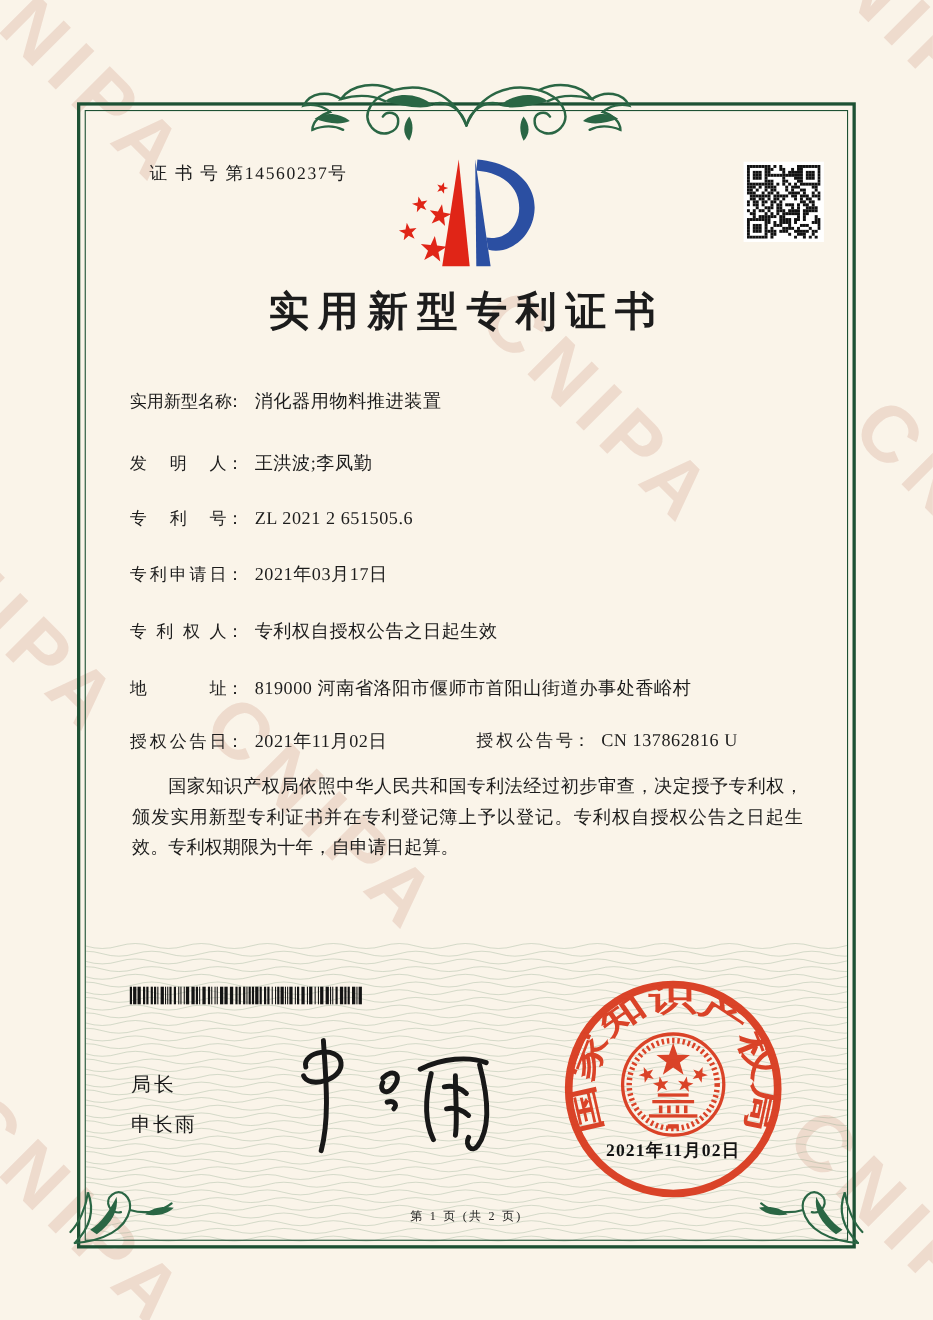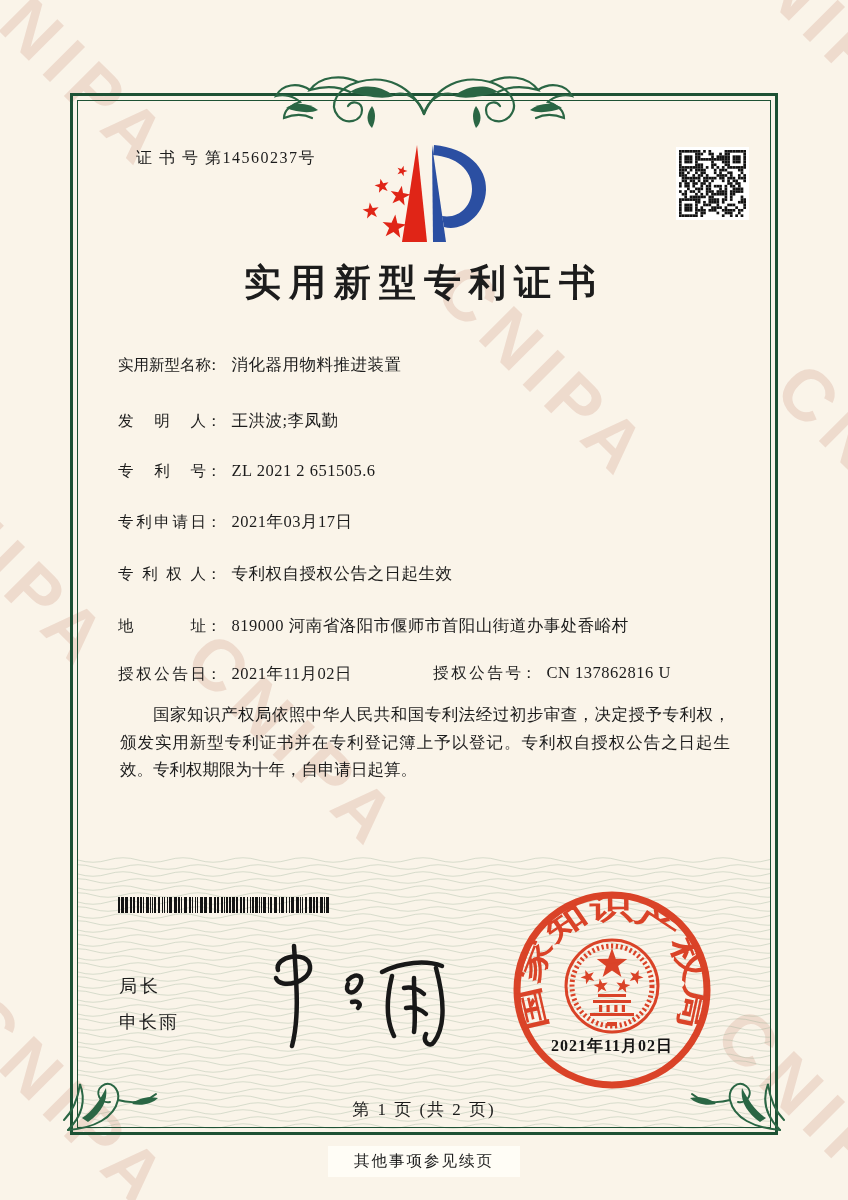--- a/index.html
+++ b/index.html
@@ -51,21 +51,21 @@
   .barcode div{height:100%;}
 
   .director-label{position:absolute;left:119px;top:974px;font-size:18px;letter-spacing:3px;}
   .director-name{position:absolute;left:119px;top:1010px;font-size:18px;letter-spacing:2px;}
   .signature{position:absolute;left:252px;top:940px;}
 
   .seal{position:absolute;left:508px;top:886px;z-index:5;opacity:0.95;}
   .seal-date{position:absolute;left:508px;top:1036px;width:208px;text-align:center;
       font-size:16px;letter-spacing:1px;color:#141414;z-index:6;font-weight:bold;}
 
-  .page-info{position:absolute;left:0;top:1098px;width:848px;text-align:center;font-size:17px;letter-spacing:2px;}
+  .page-info{position:absolute;left:0;top:1098px;width:848px;text-align:center;font-size:11px;letter-spacing:2px;}
   .footer-note{position:absolute;left:0;top:1146px;width:848px;text-align:center;z-index:4;}
   .footer-note span{display:inline-block;background:#fffdf6;padding:5px 26px;font-size:15.5px;letter-spacing:2px;}
 </style>
 </head>
 <body>
 
 <div class="page">
 
   <svg width="0" height="0" style="position:absolute">
     <defs>
@@ -722,18 +722,15 @@
           <rect x="2.3" y="19" width="3.2" height="7"></rect>
           <rect x="9.8" y="19" width="3.2" height="7"></rect>
           <rect x="-22" y="27" width="44" height="3"></rect>
           <rect x="-5" y="36" width="10" height="4"></rect>
         </g>
       </g>
     </svg>
     <div class="seal-date">2021年11月02日</div>
 
     <div class="page-info">第 1 页 (共 2 页)</div>
-    <div class="footer-note">
-      <span>其他事项参见续页</span>
-    </div>
 
   </div>
 </div>
 
 </body></html>

